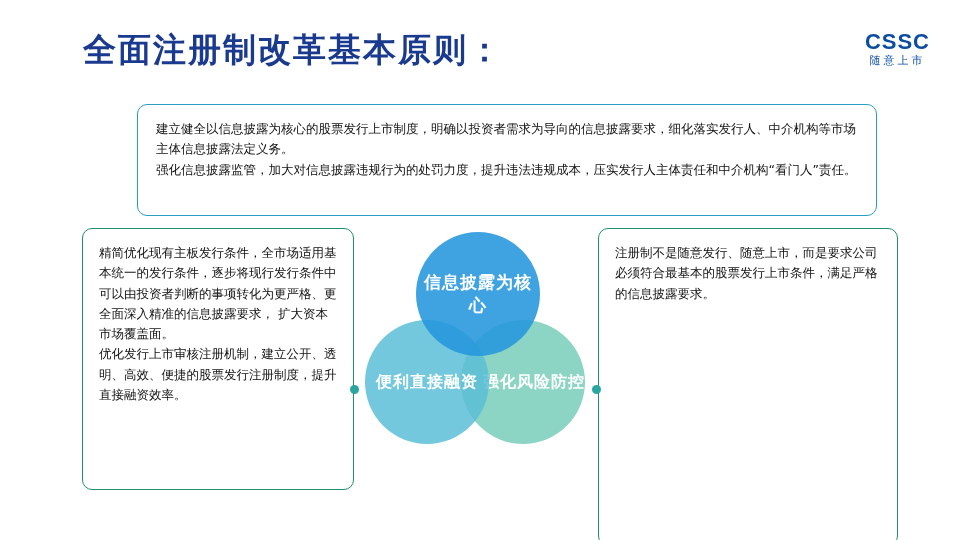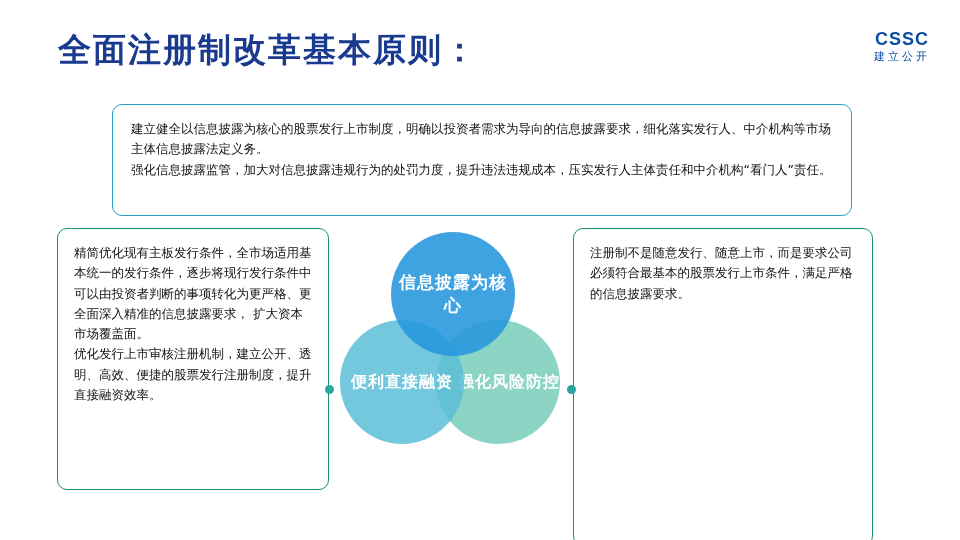--- a/index.html
+++ b/index.html
@@ -10,20 +10,21 @@
     width: 960px;
     height: 540px;
     background: #ffffff;
     font-family: "Liberation Sans", sans-serif;
     overflow: hidden;
     position: relative;
   }
   .slide {
     position: absolute;
     inset: 0;
+    margin-left: 25px;
   }
 
   
   .title {
     position: absolute;
     left: 58px;
     top: 28px;
     font-size: 33px;
     font-weight: bold;
     color: #1a3a8f;
@@ -34,21 +35,21 @@
 
   
   .logo {
     position: absolute;
     right: 30px;
     top: 30px;
     text-align: center;
     line-height: 1.05;
   }
   .logo-main {
-    font-size: 18px;
+    font-size: 22px;
     font-weight: bold;
     color: #0b4da2;
     letter-spacing: 1px;
     font-family: "Liberation Sans", sans-serif;
   }
   .logo-sub {
     font-size: 11px;
     color: #0b4da2;
     letter-spacing: 3px;
     font-family: "DejaVu Sans", sans-serif;
@@ -165,21 +166,21 @@
 </style>
 </head>
 <body>
 
 <div class="slide">
 
   <div class="title">全面注册制改革基本原则：</div>
 
   <div class="logo">
     <div class="logo-main">CSSC</div>
-    <div class="logo-sub">建立公开</div>
+    <div class="logo-sub">随意上市</div>
   </div>
 
   <div class="box box-top">
     <p>建立健全以信息披露为核心的股票发行上市制度，明确以投资者需求为导向的信息披露要求，细化落实发行人、中介机构等市场主体信息披露法定义务。</p>
     <p>强化信息披露监管，加大对信息披露违规行为的处罚力度，提升违法违规成本，压实发行人主体责任和中介机构“看门人”责任。</p>
   </div>
 
   <div class="box box-left">
     <p>精简优化现有主板发行条件，全市场适用基本统一的发行条件，逐步将现行发行条件中可以由投资者判断的事项转化为更严格、更全面深入精准的信息披露要求， 扩大资本市场覆盖面。</p>
     <p>优化发行上市审核注册机制，建立公开、透明、高效、便捷的股票发行注册制度，提升直接融资效率。</p>

